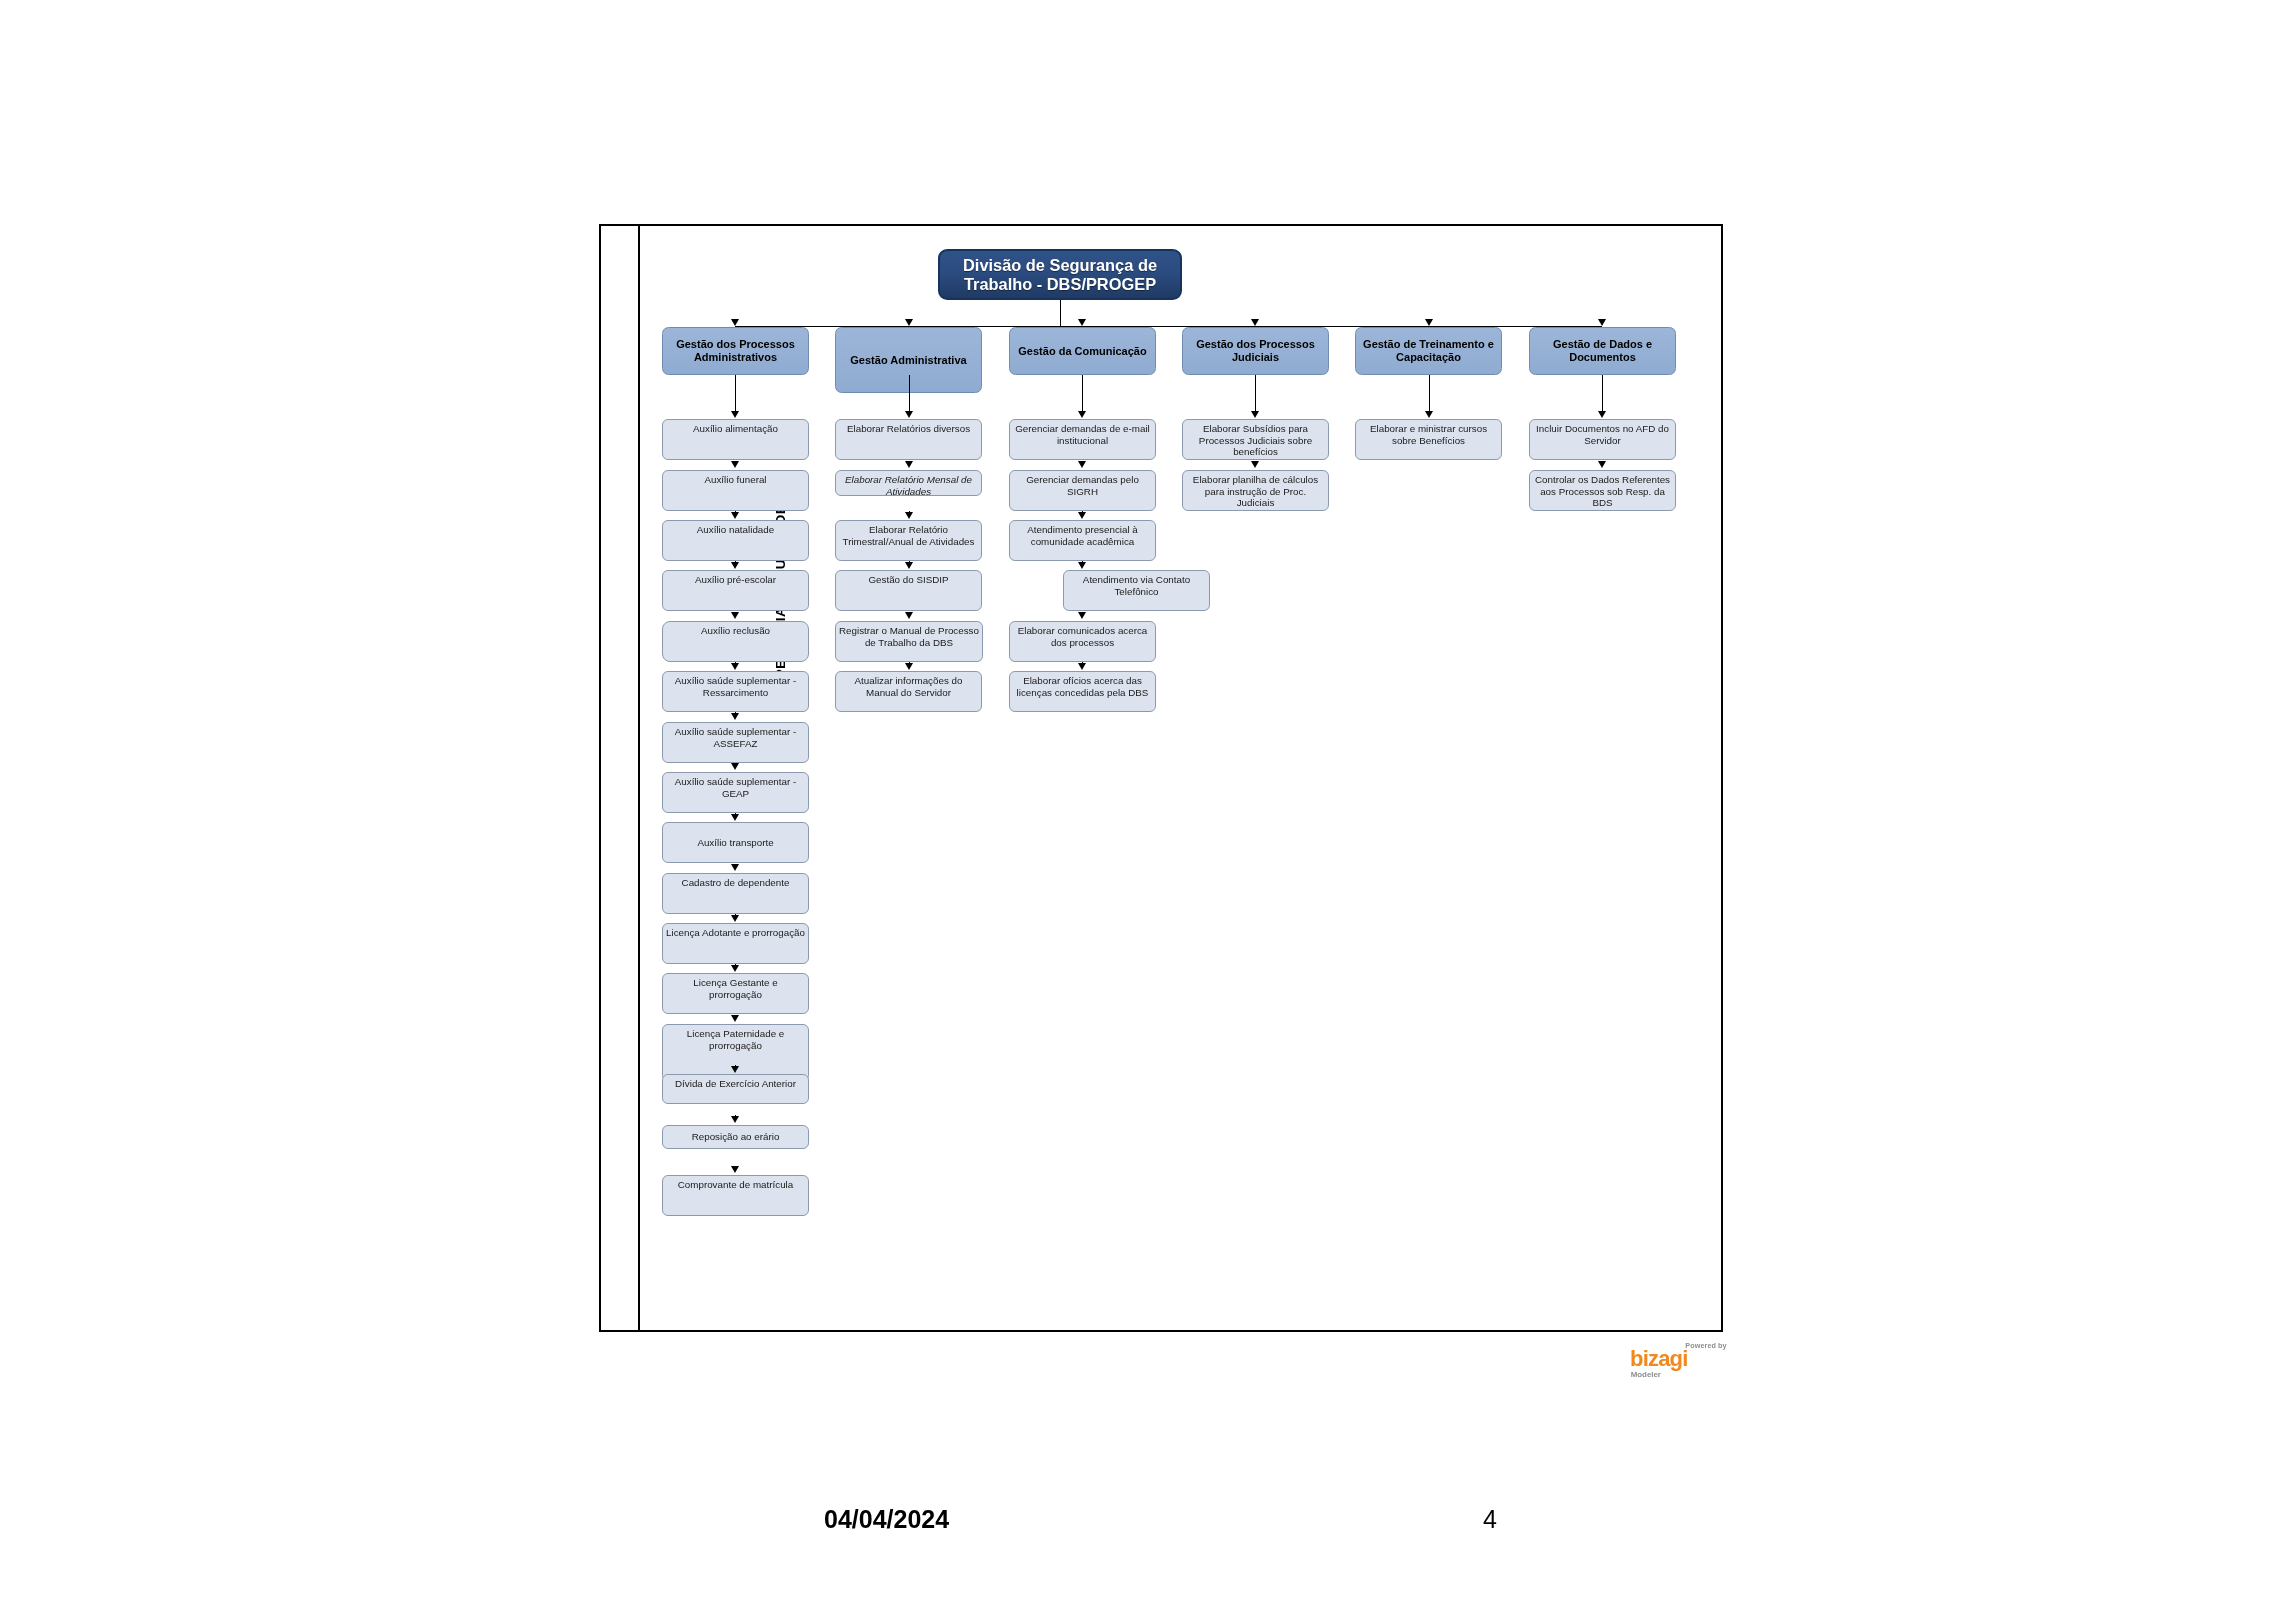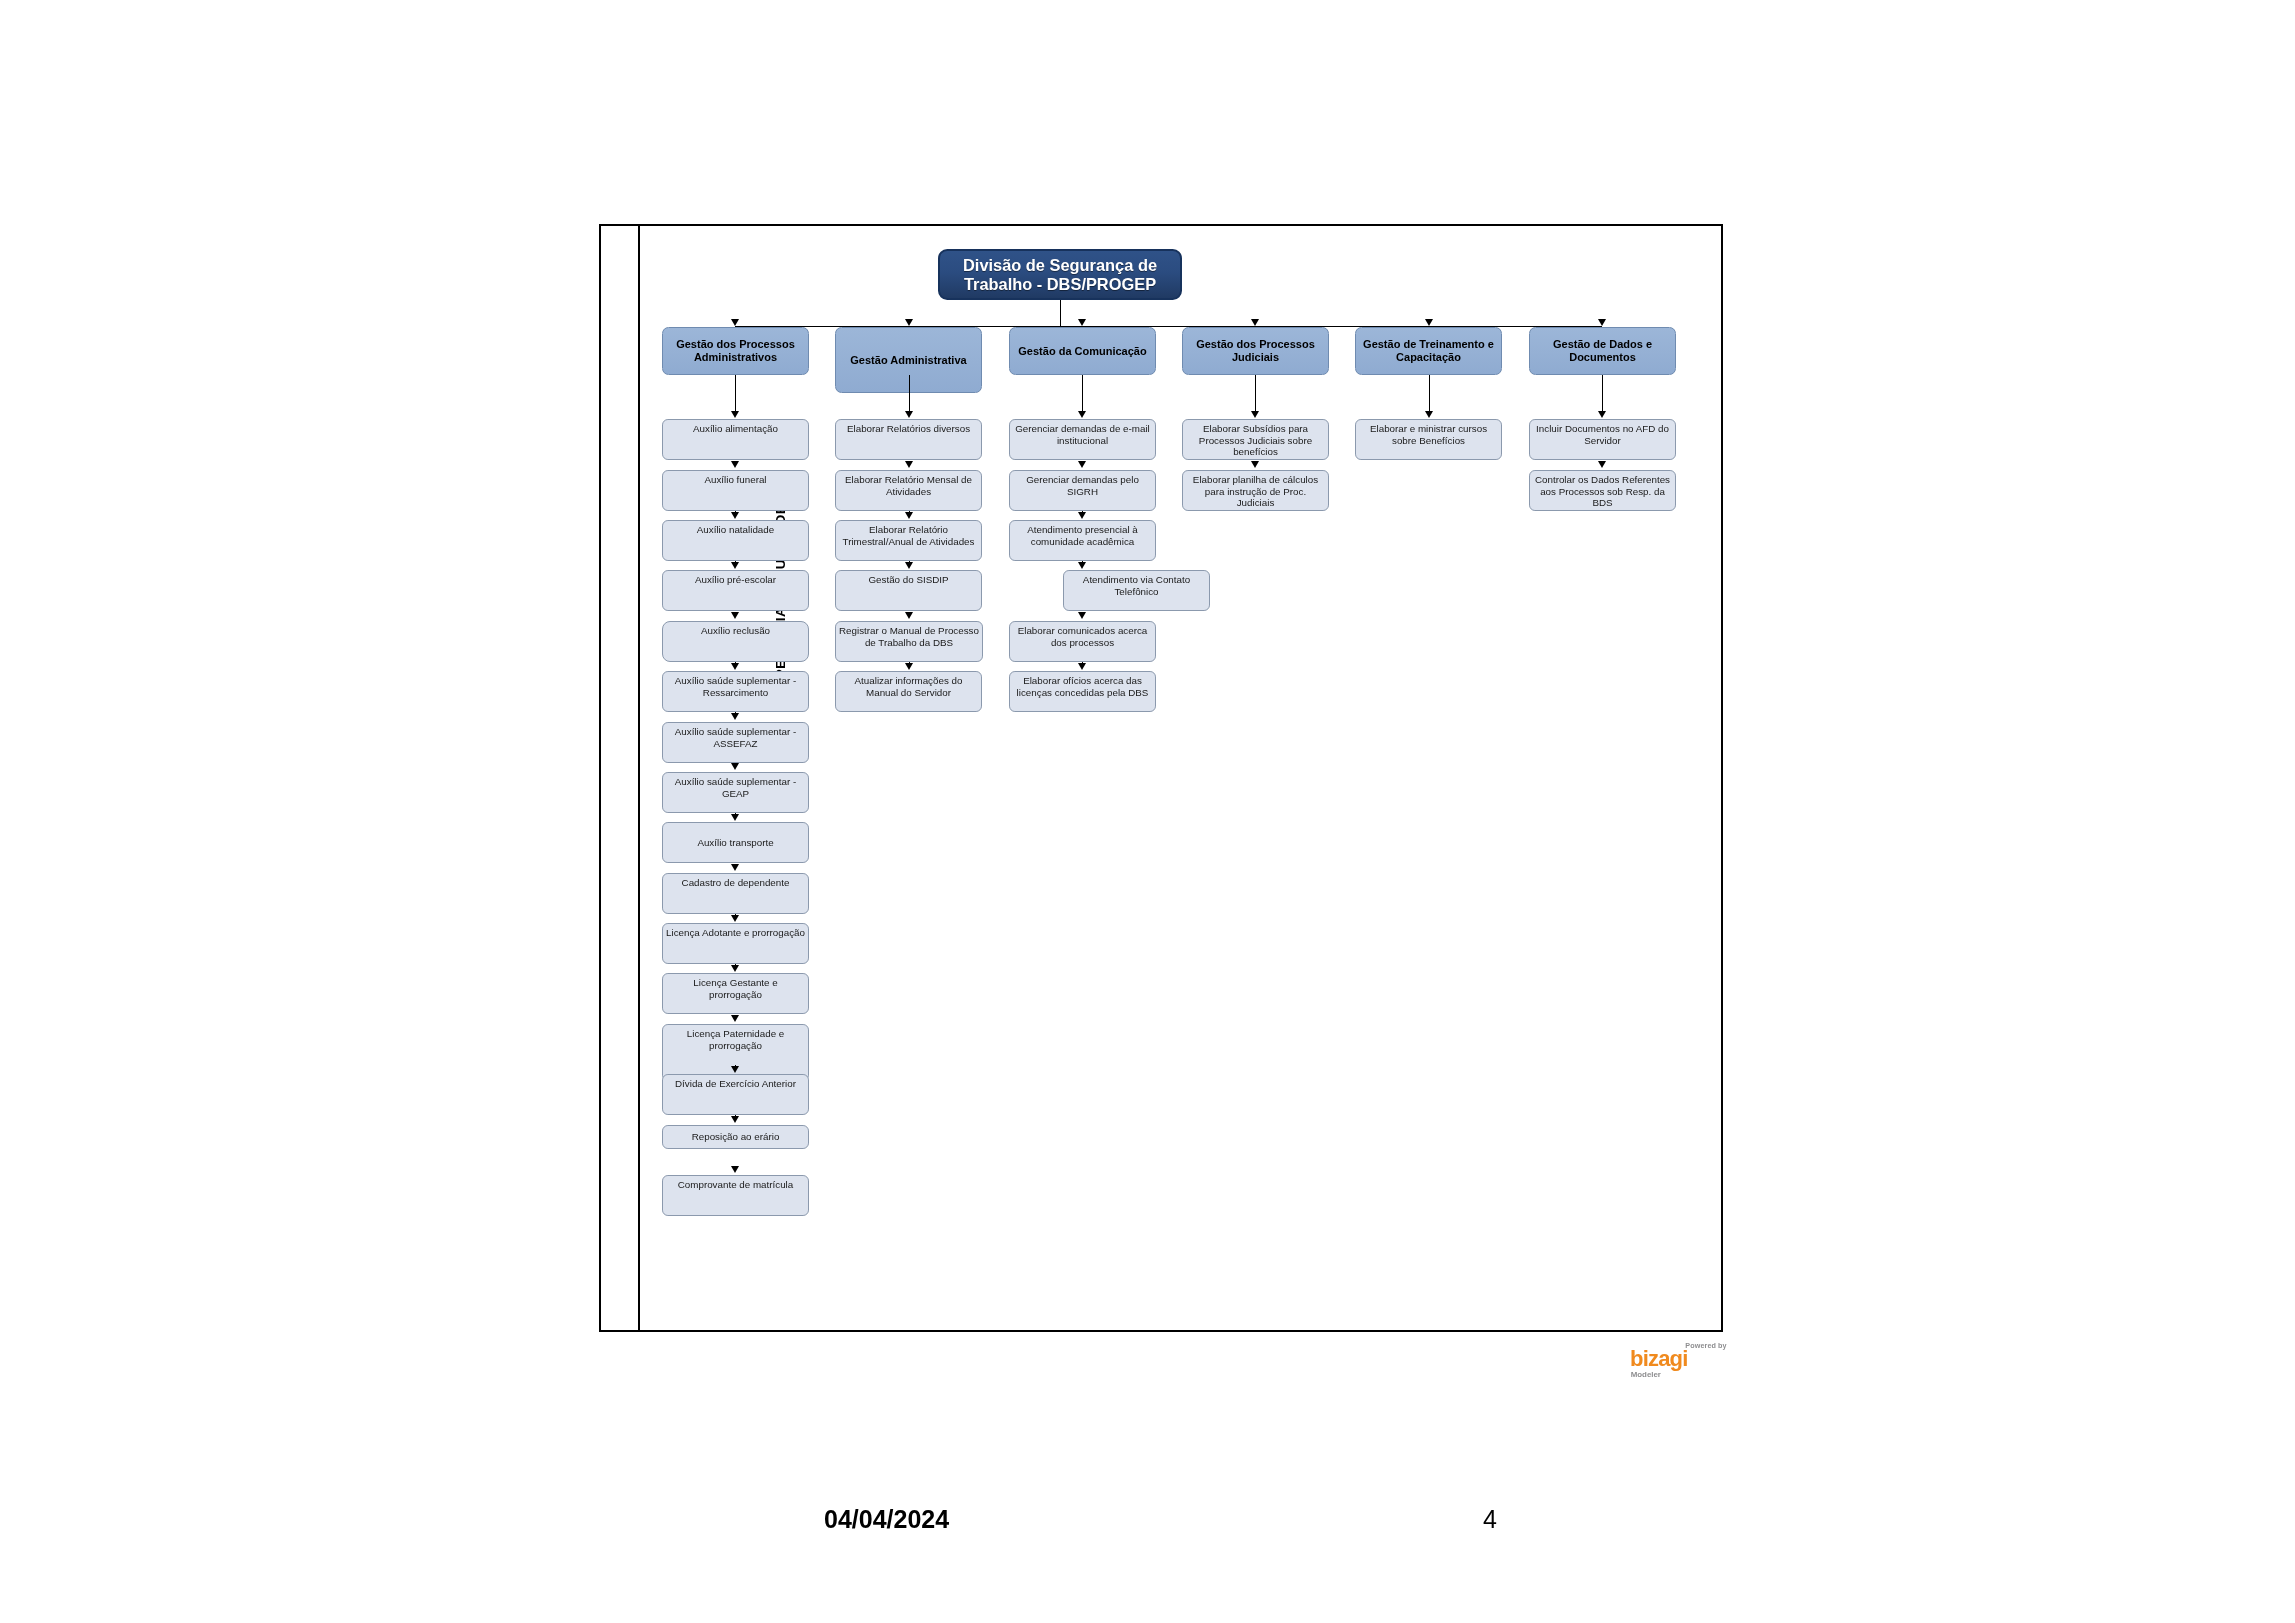--- a/index.html
+++ b/index.html
@@ -249,21 +249,21 @@
     <div class="task-node" style="left:662px; top:973px; width:147px; height:41px;">
       <span>Licença Gestante e prorrogação</span>
     </div>
     <div class="vline" style="left:735px; top:1015px; height:2px;"></div>
     <div class="arrow-down" style="left:731px; top:1015px;"></div>
     <div class="task-node" style="left:662px; top:1024px; width:147px; height:57px;">
       <span>Licença Paternidade e prorrogação</span>
     </div>
     <div class="vline" style="left:735px; top:1065px; height:2px;"></div>
     <div class="arrow-down" style="left:731px; top:1066px;"></div>
-    <div class="task-node" style="left:662px; top:1074px; width:147px; height:41px;">
+    <div class="task-node" style="left:662px; top:1074px; width:147px; height:30px;">
       <span>Dívida de Exercício Anterior</span>
     </div>
     <div class="vline" style="left:735px; top:1115px; height:2px;"></div>
     <div class="arrow-down" style="left:731px; top:1116px;"></div>
     <div class="task-node vc" style="left:662px; top:1125px; width:147px; height:24px;">
       <span>Reposição ao erário</span>
     </div>
     <div class="vline" style="left:735px; top:1166px; height:2px;"></div>
     <div class="arrow-down" style="left:731px; top:1166px;"></div>
     <div class="task-node" style="left:662px; top:1175px; width:147px; height:41px;">
@@ -274,21 +274,21 @@
     <div class="cat-node" style="left:835px; top:327px; width:147px; height:66px;align-items:center;">
       <span>Gestão Administrativa</span>
     </div>
     <div class="vline" style="left:909px; top:375px; height:37px;"></div>
     <div class="arrow-down" style="left:905px; top:411px;"></div>
     <div class="task-node" style="left:835px; top:419px; width:147px; height:41px;">
       <span>Elaborar Relatórios diversos</span>
     </div>
     <div class="vline" style="left:909px; top:461px; height:2px;"></div>
     <div class="arrow-down" style="left:905px; top:461px;"></div>
-    <div class="task-node" style="left:835px; top:470px; width:147px; height:41px;">
+    <div class="task-node" style="left:835px; top:470px; width:147px; height:26px;font-style:italic;">
       <span>Elaborar Relatório Mensal de Atividades</span>
     </div>
     <div class="vline" style="left:909px; top:511px; height:2px;"></div>
     <div class="arrow-down" style="left:905px; top:512px;"></div>
     <div class="task-node" style="left:835px; top:520px; width:147px; height:41px;">
       <span>Elaborar Relatório Trimestral/Anual de Atividades</span>
     </div>
     <div class="vline" style="left:909px; top:561px; height:2px;"></div>
     <div class="arrow-down" style="left:905px; top:562px;"></div>
     <div class="task-node" style="left:835px; top:570px; width:147px; height:41px;">

